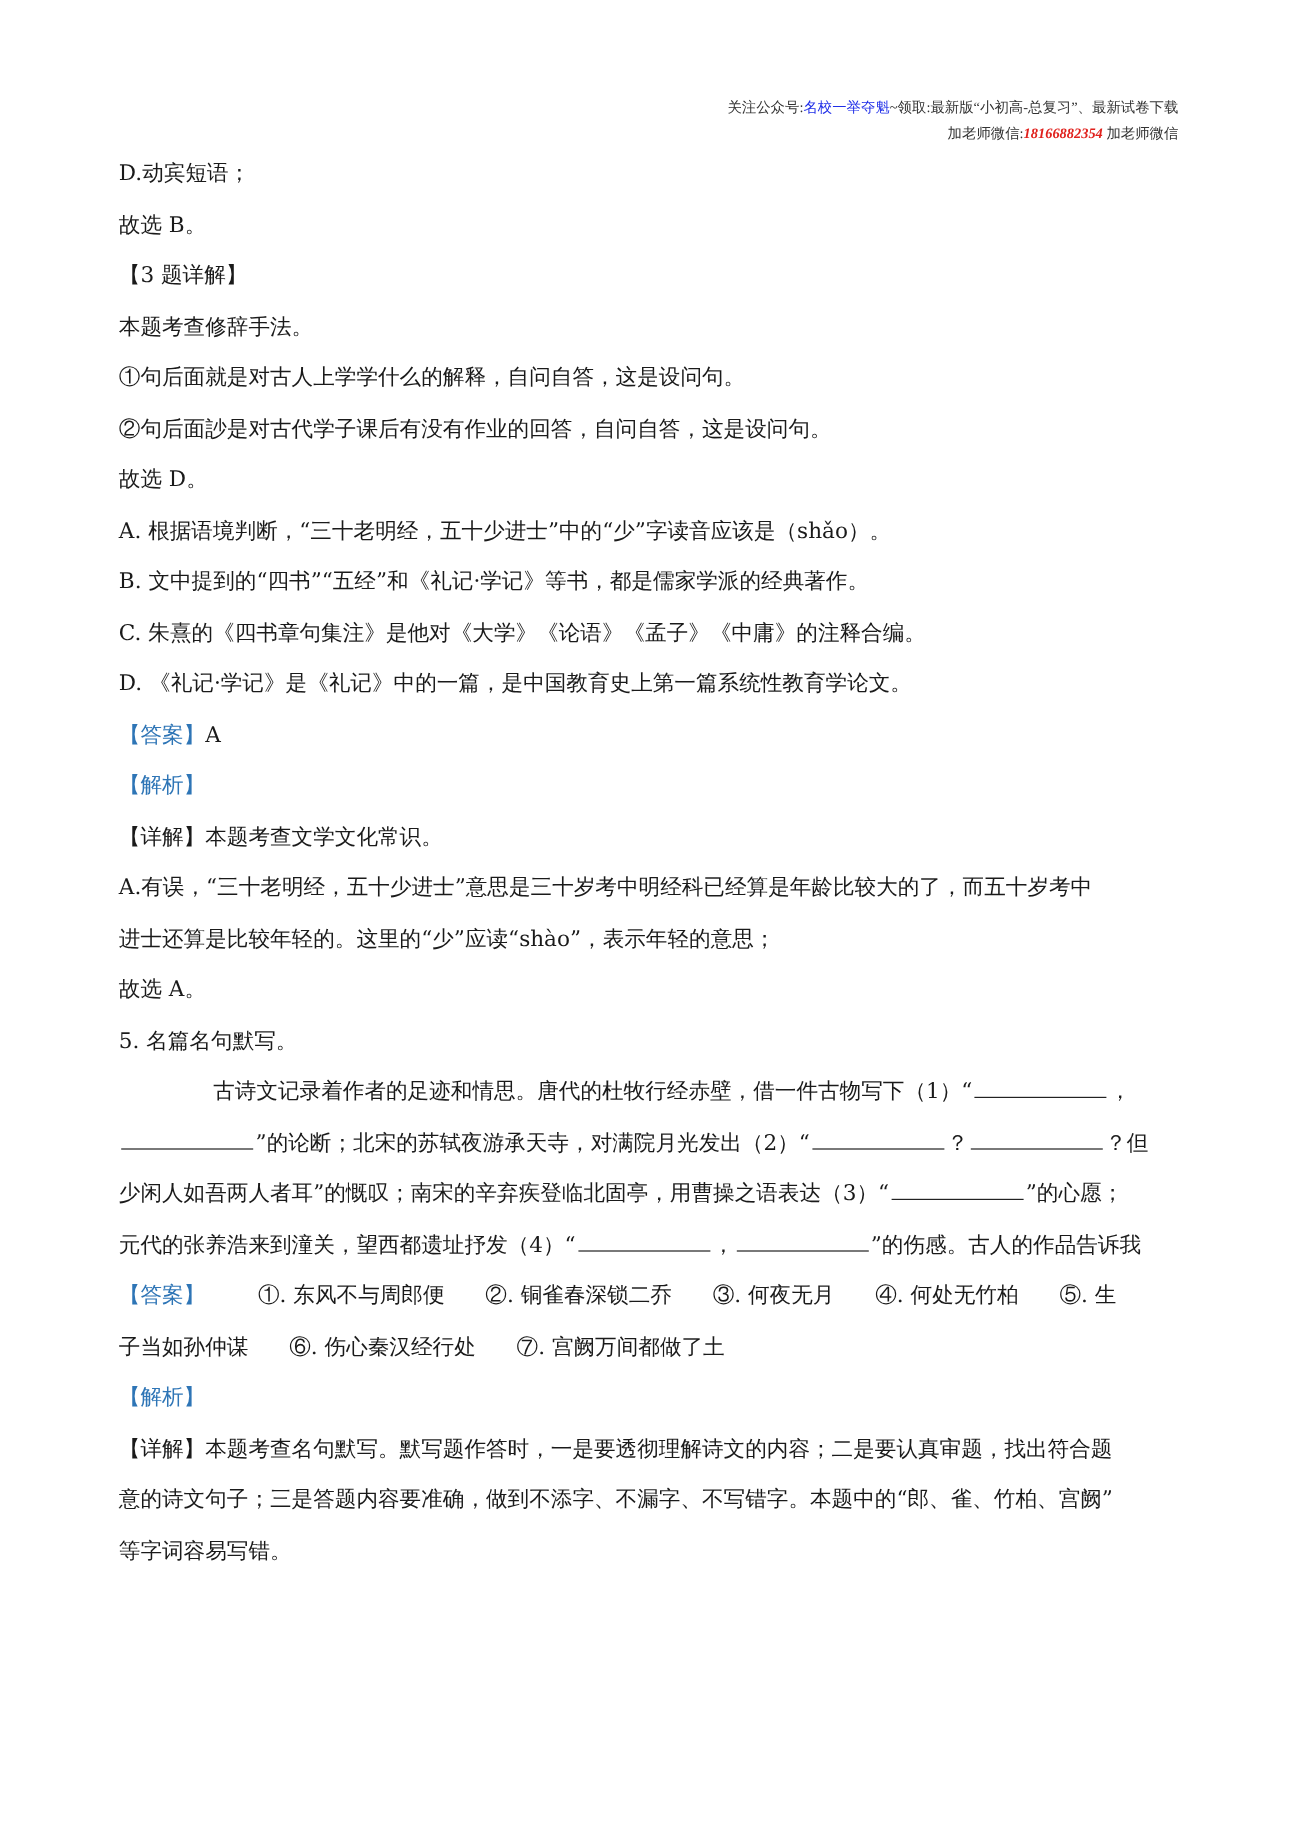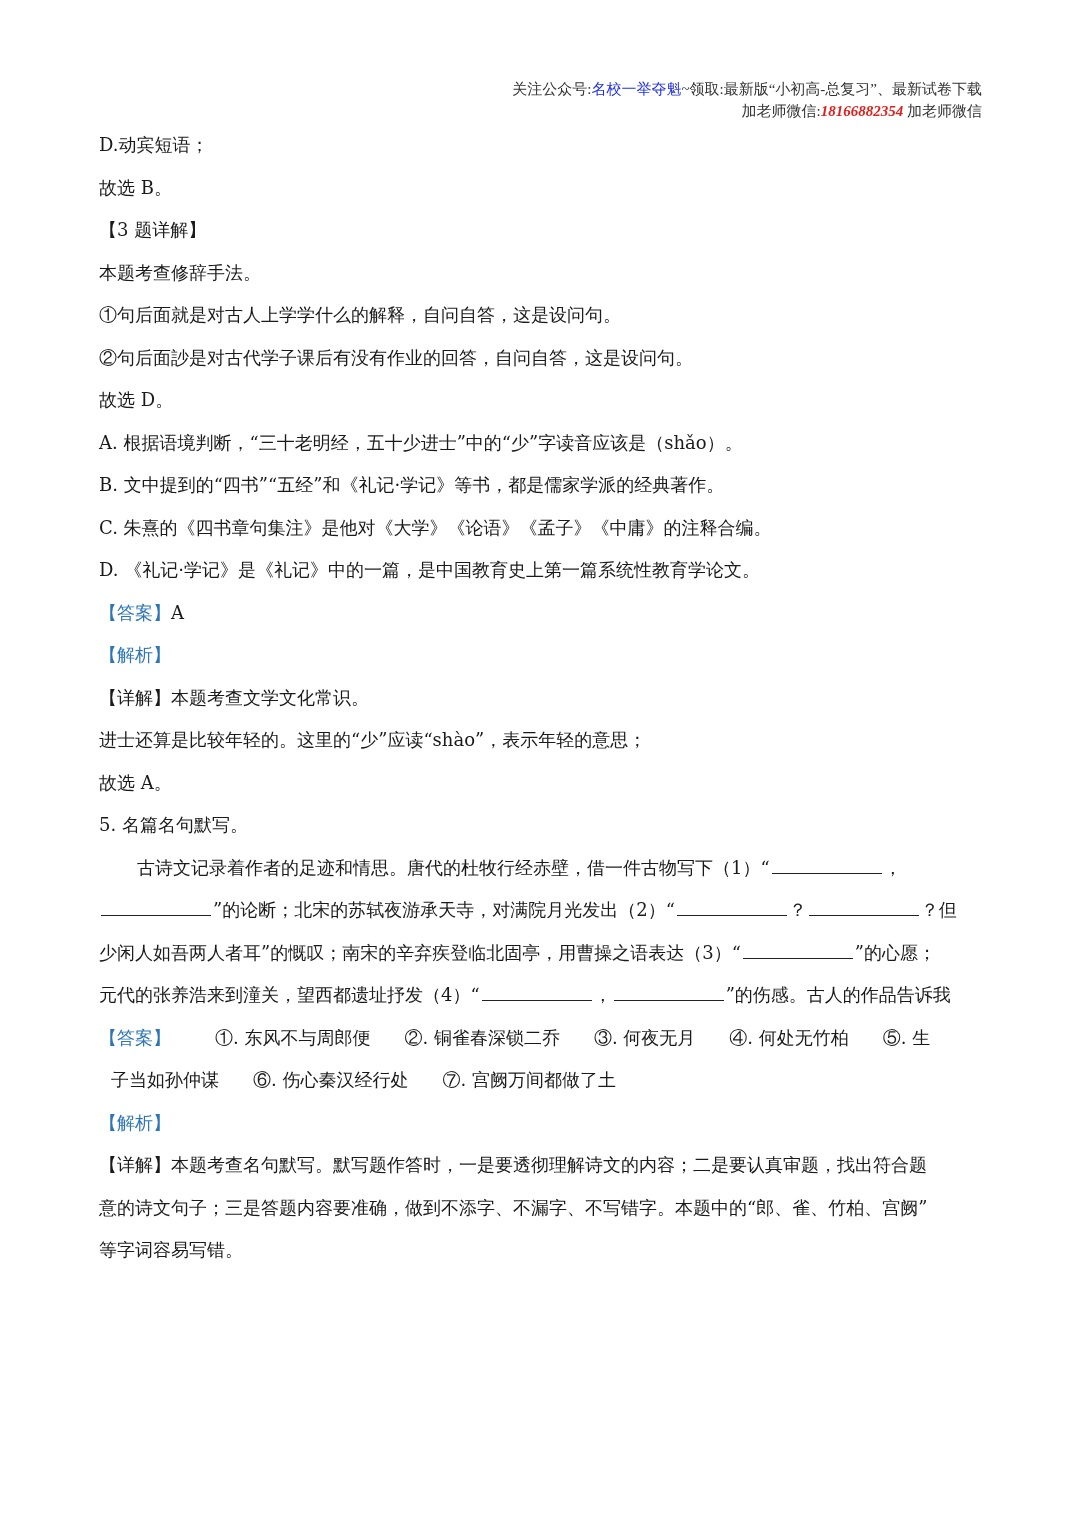--- a/index.html
+++ b/index.html
@@ -3,39 +3,39 @@
 <meta charset="utf-8">
 <style>
   html, body { margin: 0; padding: 0; background: #ffffff; }
   body {
     width: 1080px; height: 1527px; position: relative; overflow: hidden;
     font-family: "DejaVu Serif", "Liberation Serif", serif;
     color: #1a1a1a;
   }
   .header {
     position: absolute; right: 98px; top: 78px; text-align: right;
-    font-size: 15px; line-height: 22px; color: #333;
+    font-size: 12px; line-height: 22px; color: #333;
     font-family: "Liberation Serif", "DejaVu Serif", serif;
   }
   .header .brand { color: #1f2ee8; }
   .header .phone { color: #e0201c; font-weight: bold; font-style: italic; }
   .content {
     position: absolute; left: 99px; top: 130px; width: 884px;
     font-size: 18px;
   }
   .line { height: 42.5px; line-height: 30px; white-space: nowrap; }
-  .indent { padding-left: 38px; }
+  .indent { padding-left: 38px; text-align: center; }
   .label-blue { color: #2e75b6; }
   .blank {
     display: inline-block; width: 110px; border-bottom: 1px solid #222;
     height: 18px; vertical-align: baseline; margin: 0 2px;
   }
   .ans-item { display: inline-block; margin-left: 34px; }
   .ans-item.first { margin-left: 44px; }
-  .ans-item.nomargin { margin-left: 12px; }
+  .ans-item.nomargin { margin-left: 0; }
 </style>
 </head>
 <body>
 
 <div class="header">
   <div>
     <span>关注公众号:</span><span class="brand">名校一举夺魁</span><span>~领取:最新版“小初高-总复习”、最新试卷下载</span>
   </div>
   <div>
     <span>加老师微信:</span><span class="phone">18166882354</span><span> 加老师微信</span>
@@ -54,20 +54,21 @@
 
   <div class="line">A. 根据语境判断，“三十老明经，五十少进士”中的“少”字读音应该是（shǎo）。</div>
   <div class="line">B. 文中提到的“四书”“五经”和《礼记·学记》等书，都是儒家学派的经典著作。</div>
   <div class="line">C. 朱熹的《四书章句集注》是他对《大学》《论语》《孟子》《中庸》的注释合编。</div>
   <div class="line">D. 《礼记·学记》是《礼记》中的一篇，是中国教育史上第一篇系统性教育学论文。</div>
   <div class="line">
     <span class="label-blue">【答案】</span><span>A</span>
   </div>
   <div class="line label-blue">【解析】</div>
   <div class="line">【详解】本题考查文学文化常识。</div>
+  <div class="line">A.有误，“三十老明经，五十少进士”意思是三十岁考中明经科已经算是年龄比较大的了，而五十岁考中</div>
   <div class="line">进士还算是比较年轻的。这里的“少”应读“shào”，表示年轻的意思；</div>
   <div class="line">故选 A。</div>
 
   <div class="line">5. 名篇名句默写。</div>
   <div class="line indent">
     <span>古诗文记录着作者的足迹和情思。唐代的杜牧行经赤壁，借一件古物写下（1）“</span><span class="blank"></span><span>，</span>
   </div>
   <div class="line">
     <span class="blank"></span><span>”的论断；北宋的苏轼夜游承天寺，对满院月光发出（2）“</span><span class="blank"></span><span>？</span><span class="blank"></span><span>？但</span>
   </div>

